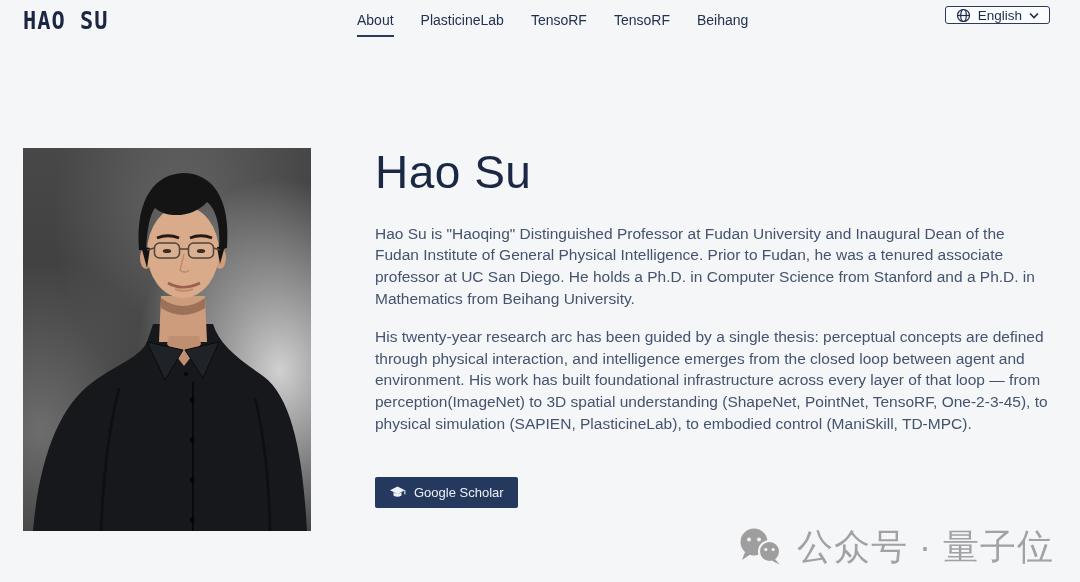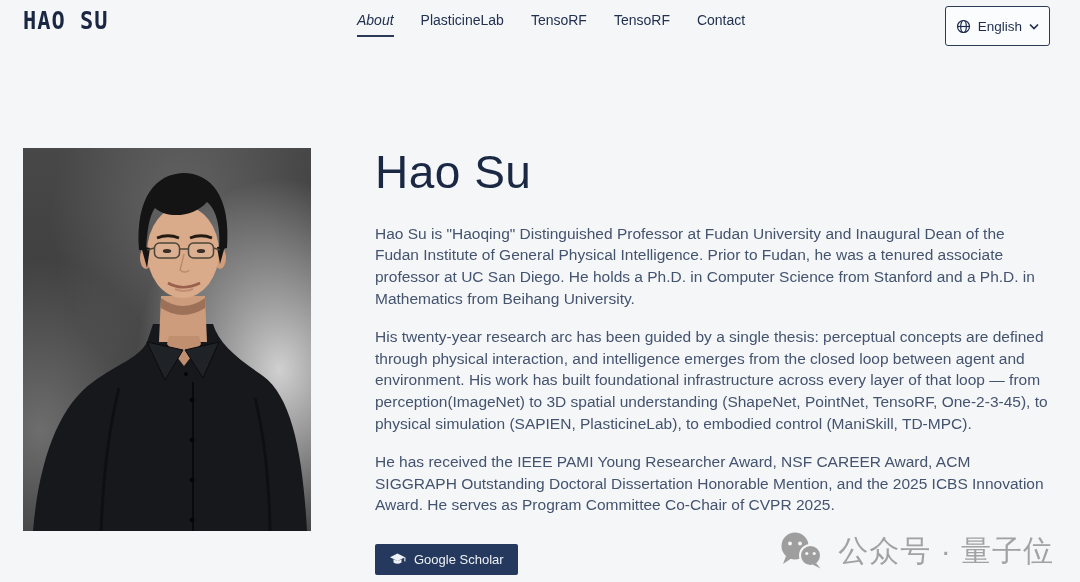--- a/index.html
+++ b/index.html
@@ -20,24 +20,24 @@
     font-family:"DejaVu Sans Mono", monospace;
     font-weight:800; font-size:22px; letter-spacing:1px;
     color:#1a2742; transform:scaleY(1.12); transform-origin:top left;
     cursor:pointer; white-space:nowrap;
   }
   nav { position:absolute; left:357px; top:12px; display:flex; gap:27px; }
   nav a {
     font-size:14px; color:#223150; text-decoration:none;
     padding-bottom:7px; border-bottom:2px solid transparent; cursor:pointer;
   }
-  nav a.active { border-bottom-color:#2b3a57;font-style:italic; }
+  nav a.active { border-bottom-color:#2b3a57; }
 
   .lang-btn {
-    position:absolute; right:30px; top:6px; height:40px;
+    position:absolute; right:30px; top:6px; height:18px;
     display:flex; align-items:center; gap:7px;
     padding:0 10px; background:#fbfcfd;
     border:1px solid #2e3b58; border-radius:3px;
     font-size:13.5px; color:#1e2c4c; cursor:pointer;
   }
   .lang-btn svg { display:block; }
 
   
   .photo {
     position:absolute; left:23px; top:148px; width:288px; height:383px;
@@ -51,51 +51,51 @@
     font-size:46px; font-weight:500; letter-spacing:.5px;
     color:#1a2844; line-height:1.15;
   }
   .bio p {
     margin:0 0 17px 0;
     font-size:15.5px; line-height:21.6px;
     color:#44536e;
   }
 
   .scholar-btn {
-    margin-top:11px;
+    margin-top:26px;
     display:inline-flex; align-items:center; gap:8px;
     background:#25395e; color:#eef1f6;
     border:none; border-radius:2px;
     padding:8px 14px; font-size:13px;
     font-family:"Liberation Sans", sans-serif;
     cursor:pointer;
   }
   .scholar-btn svg { display:block; }
 
   
   .watermark {
     position:absolute; right:26px; bottom:10px;
     display:flex; align-items:center; gap:13px;
-    color:#a2a2a2; font-size:30px; font-weight:500; letter-spacing:1px;
+    color:#a2a2a2; font-size:36px; font-weight:500; letter-spacing:1px;
     user-select:none;
   }
   .watermark svg { display:block; }
 </style>
 </head>
 <body>
 
 <header>
   <div class="logo">HAO SU</div>
 
   <nav>
     <a class="active">About</a>
     <a>PlasticineLab</a>
     <a>TensoRF</a>
     <a>TensoRF</a>
-    <a>Contact</a>
+    <a>Beihang</a>
   </nav>
 
   <button class="lang-btn">
     <span>
       <svg width="15" height="15" viewBox="0 0 15 15" fill="none" stroke="#1e2c4c" stroke-width="1.2">
         <circle cx="7.5" cy="7.5" r="6"></circle>
         <ellipse cx="7.5" cy="7.5" rx="2.8" ry="6"></ellipse>
         <line x1="1.5" y1="7.5" x2="13.5" y2="7.5"></line>
       </svg>
     </span>
@@ -179,21 +179,20 @@
     <path d="M145,135 Q160,143.5 177,135" stroke="#9c604e" stroke-width="2.6" fill="none"></path>
     <path d="M152,141 Q160,145 170,141" stroke="rgba(170,110,90,0.5)" stroke-width="2" fill="none"></path>
   </svg>
 </div>
 
 <main class="content">
   <h1>Hao Su</h1>
   <div class="bio">
     <p>Hao Su is "Haoqing" Distinguished Professor at Fudan University and Inaugural Dean of the Fudan Institute of General Physical Intelligence. Prior to Fudan, he was a tenured associate professor at UC San Diego. He holds a Ph.D. in Computer Science from Stanford and a Ph.D. in Mathematics from Beihang University.</p>
     <p>His twenty-year research arc has been guided by a single thesis: perceptual concepts are defined through physical interaction, and intelligence emerges from the closed loop between agent and environment. His work has built foundational infrastructure across every layer of that loop — from perception(ImageNet) to 3D spatial understanding (ShapeNet, PointNet, TensoRF, One-2-3-45), to physical simulation (SAPIEN, PlasticineLab), to embodied control (ManiSkill, TD-MPC).</p>
-    <p>He has received the IEEE PAMI Young Researcher Award, NSF CAREER Award, ACM SIGGRAPH Outstanding Doctoral Dissertation Honorable Mention, and the 2025 ICBS Innovation Award. He serves as Program Committee Co-Chair of CVPR 2025.</p>
   </div>
 
   <button class="scholar-btn">
     <span>
       <svg width="17" height="13" viewBox="0 0 17 13" fill="#eef1f6">
         <polygon points="8.5,0.5 16,4.2 8.5,7.9 1,4.2"></polygon>
         <path d="M4.5,6.2 L4.5,9.6 Q8.5,12 12.5,9.6 L12.5,6.2 Q8.5,8.6 4.5,6.2 Z"></path>
         <rect x="15.3" y="4.2" width="1.1" height="4.2"></rect>
       </svg>
     </span>

